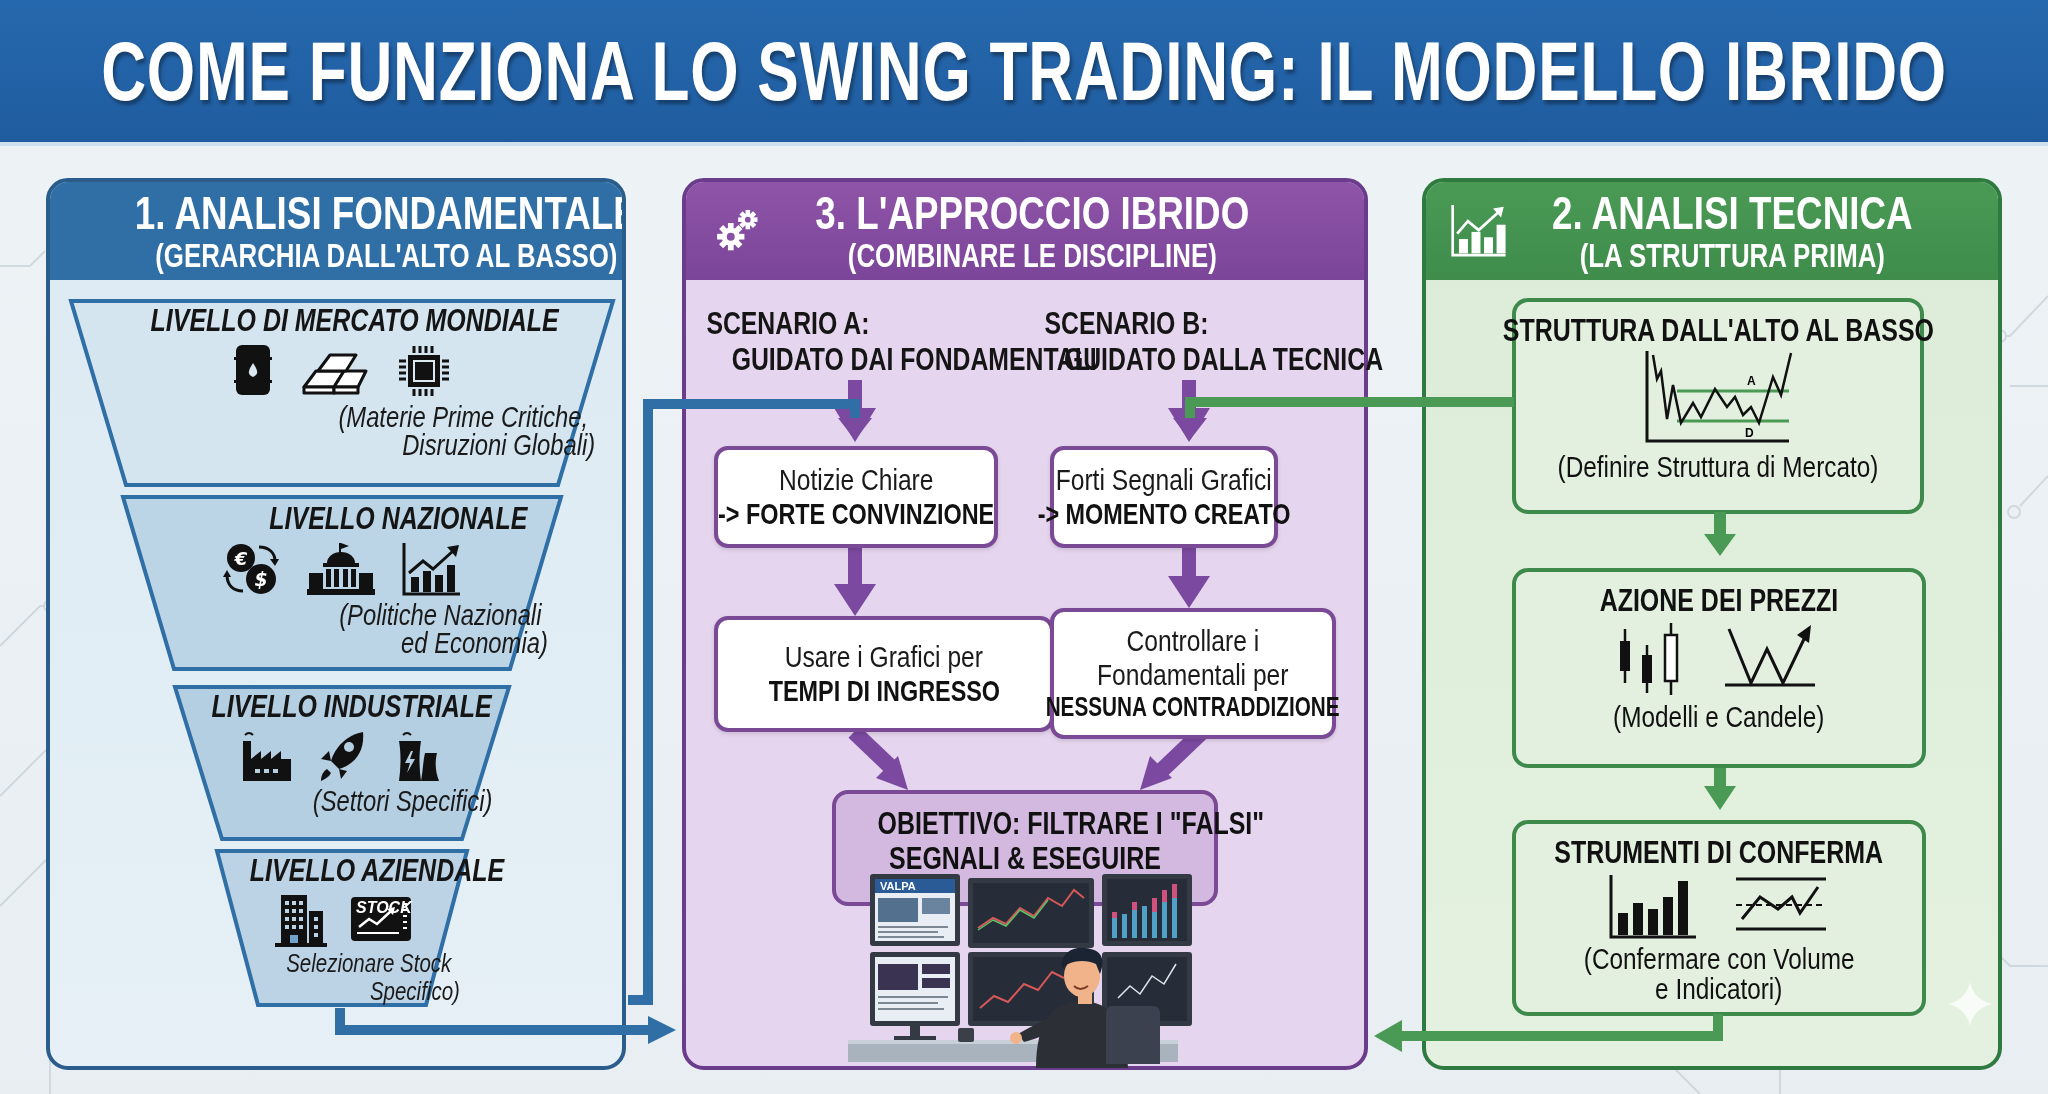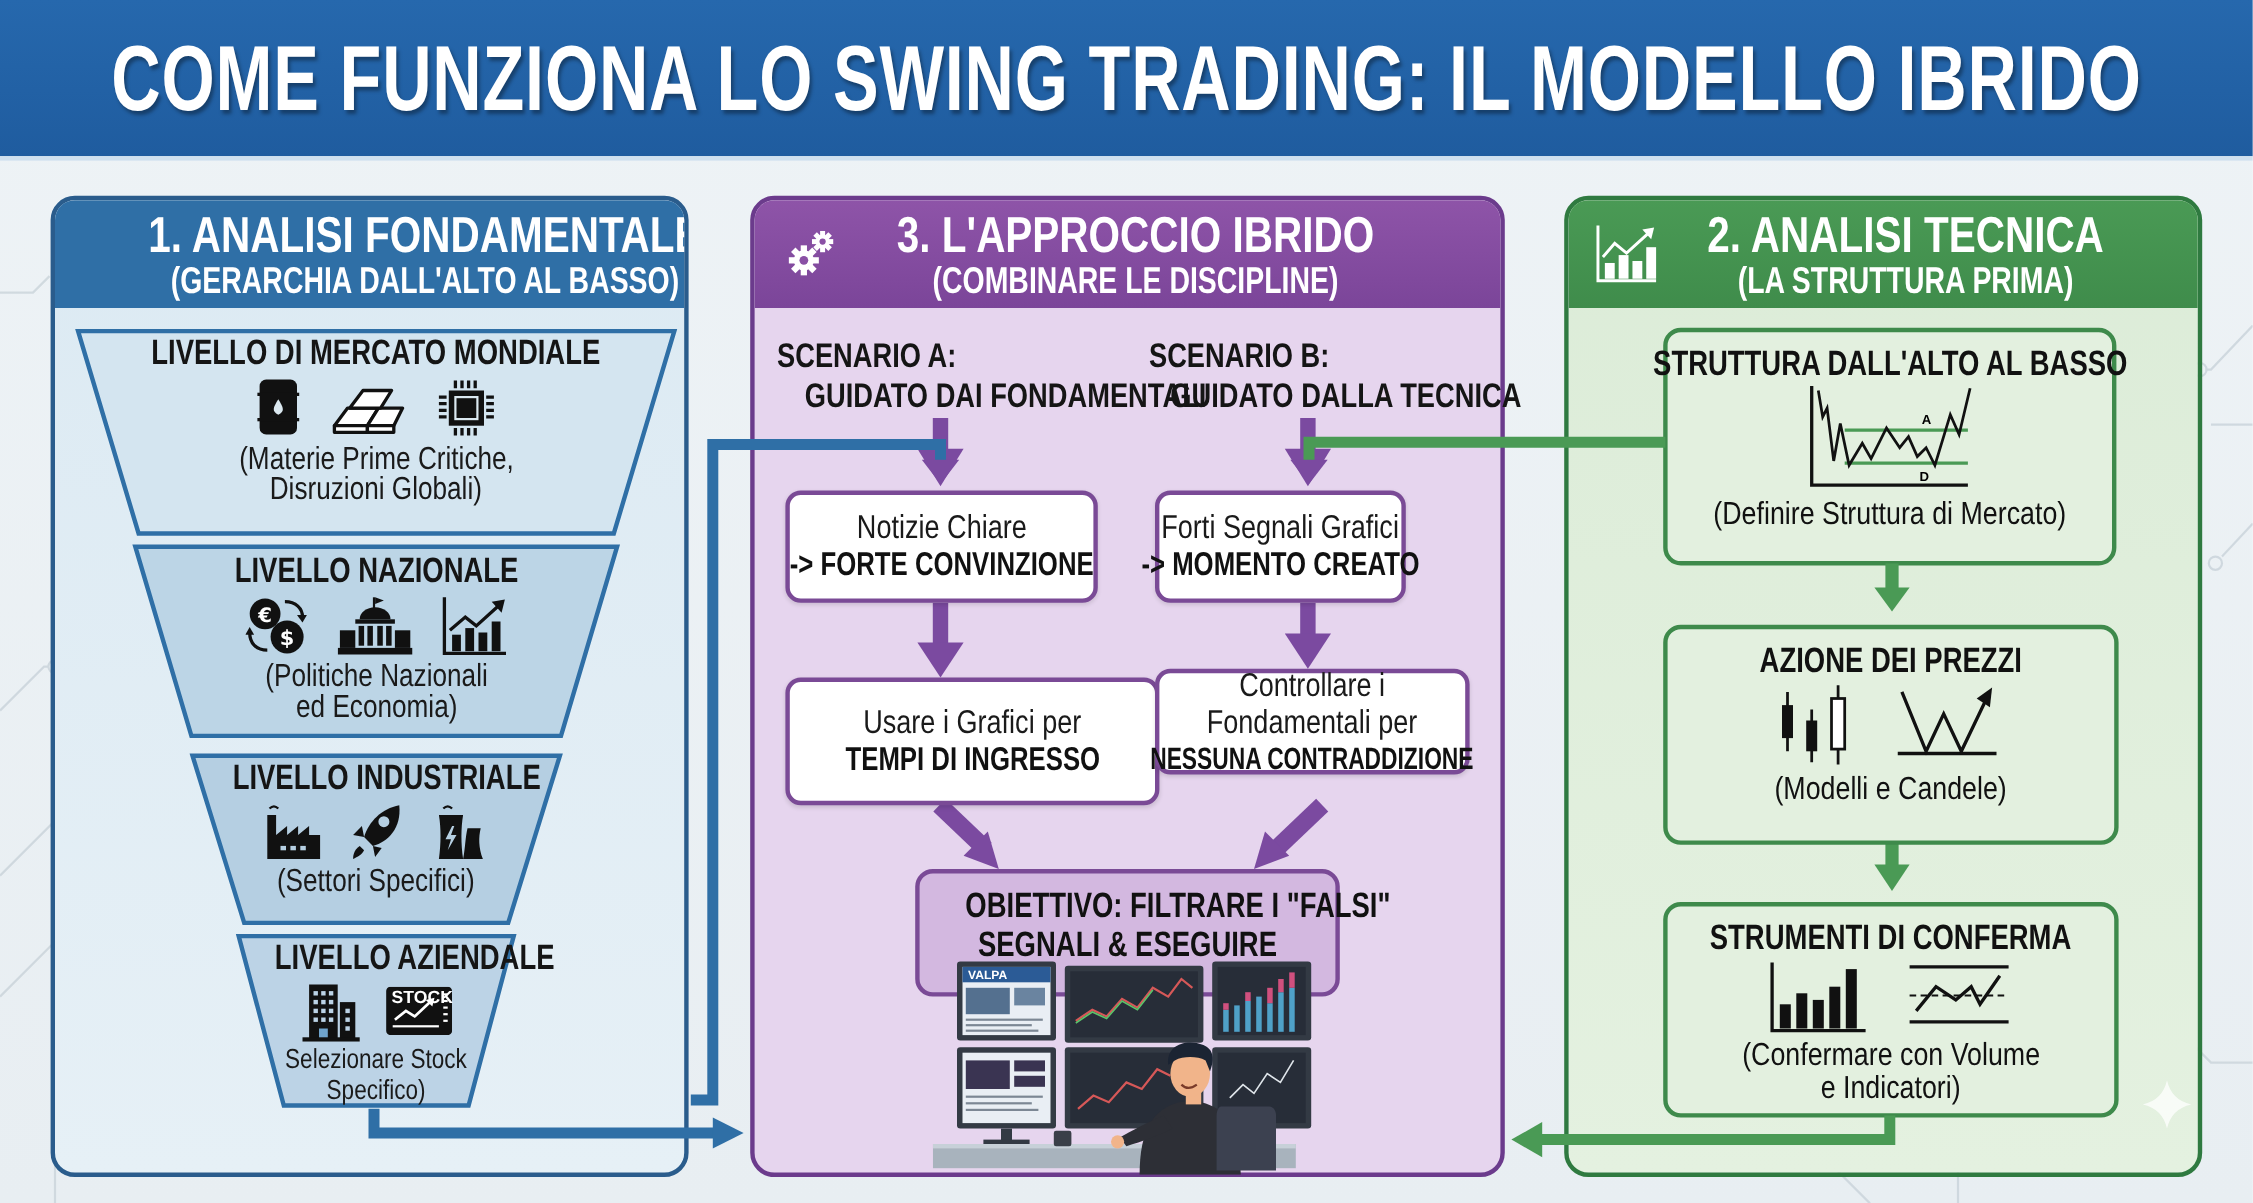--- a/index.html
+++ b/index.html
@@ -38,21 +38,21 @@
   #p1 { left: 46px; top: 178px; width: 580px; height: 892px; border: 4px solid #2a5c8c; background: linear-gradient(180deg,#dceaf3,#e6f0f6); }
   #p1 .panel-head { background: #2f6fa6; }
   
   #p3 { left: 682px; top: 178px; width: 686px; height: 892px; border: 4px solid #6b3b8c; background: #e6d5ee; }
   #p3 .panel-head { background: linear-gradient(180deg,#8e54a8,#7b4599); }
   
   #p2 { left: 1422px; top: 178px; width: 580px; height: 892px; border: 4px solid #2f7a40; background: linear-gradient(180deg,#dcecd8,#e4f1e0); }
   #p2 .panel-head { background: linear-gradient(180deg,#4a9a55,#3f8c4b); }
 
   
-  .funnel { position: absolute; display: flex; flex-direction: column; align-items: center; text-align: center; }
+  .funnel { position: absolute; display: flex; flex-direction: column; align-items: center; text-align: right; font-style: italic; }
   .funnel svg.shape { position: absolute; left: 0; top: 0; }
   .funnel .fc { position: relative; z-index: 2; width: 100%; }
   .lvl-title { font-size: 32px; font-weight: 700; white-space: nowrap; display: inline-block; transform: scaleX(0.78); color: #151515; }
   .lvl-desc { font-size: 29px; line-height: 1.12; display: inline-block; transform: scaleX(0.82); color: #1a1a1a; }
   .icons-row { display: flex; justify-content: center; gap: 26px; margin: 4px 0 2px; }
   .icons-row svg { display: block; }
 
   
   .scen { position: absolute; font-weight: 700; font-size: 31px; line-height: 1.15; color: #151515; }
   .scen span { display: inline-block; transform: scaleX(0.8); white-space: nowrap; }
@@ -354,21 +354,21 @@
   <span class="b">-&gt; FORTE CONVINZIONE</span>
 </div>
 <div class="wbox" style="left:1050px;top:446px;width:228px;height:102px;">
   <span class="n">Forti Segnali Grafici</span>
   <span class="b">-&gt; MOMENTO CREATO</span>
 </div>
 <div class="wbox" style="left:714px;top:616px;width:340px;height:116px;">
   <span class="n">Usare i Grafici per</span>
   <span class="b">TEMPI DI INGRESSO</span>
 </div>
-<div class="wbox" style="left:1050px;top:608px;width:286px;height:96px;">
+<div class="wbox" style="left:1050px;top:608px;width:286px;height:131px;">
   <span class="n">Controllare i</span>
   <span class="n">Fondamentali per</span>
   <span class="b" style="font-size:28px;transform:scaleX(0.74)">NESSUNA CONTRADDIZIONE</span>
 </div>
 
 <div class="goal">
   <span>OBIETTIVO: FILTRARE I "FALSI"</span>
   <span>SEGNALI &amp; ESEGUIRE</span>
 </div>
 

